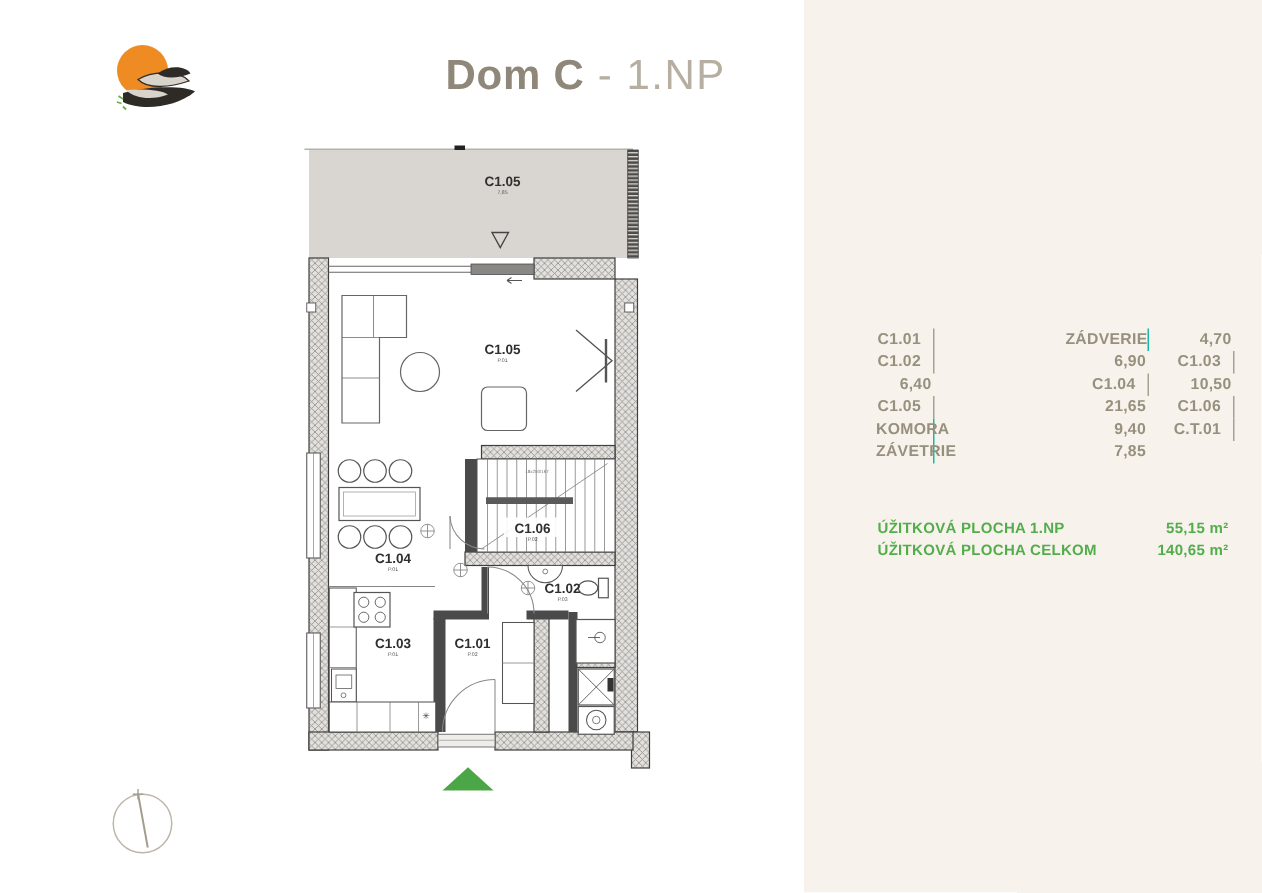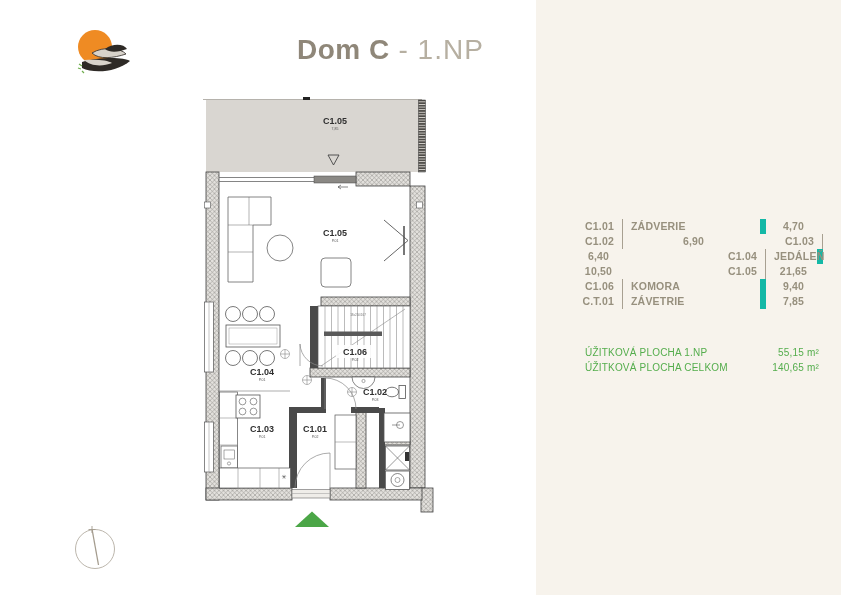--- a/index.html
+++ b/index.html
@@ -10,24 +10,24 @@
   .logo{position:absolute;left:24px;top:26px;width:64px;height:54px;}
   .title{position:absolute;left:249px;top:34px;font-size:28px;white-space:nowrap;}
   .title .main{font-weight:bold;color:#8f8779;letter-spacing:.5px;}
   .title .suffix{font-weight:normal;color:#b6afa1;letter-spacing:1px;}
   .plan-svg{position:absolute;left:150px;top:90px;width:250px;height:445px;}
   .compass-svg{position:absolute;left:10px;top:505px;width:80px;height:80px;}
   .legend{position:absolute;left:528px;top:219px;display:grid;
           grid-template-columns:47px 143px 57px;color:#97907e;
           font-size:10.5px;font-weight:bold;letter-spacing:.2px;}
   .legend .code{text-align:right;padding-right:8px;line-height:15px;border-right:1px solid #a8a091;}
-  .legend .name{padding-left:8px;line-height:15px;border-right:6px solid #14b8a6;}
-  .legend .area{text-align:center;line-height:15px;padding-right:2px;}
+  .legend .name{padding-left:8px;line-height:15px;border-right:1px solid #14b8a6;text-align:right;}
+  .legend .area{text-align:right;line-height:15px;padding-right:2px;}
   .summary{position:absolute;left:537px;top:345px;width:234px;
-           color:#54ad4c;font-size:10px;font-weight:normal;letter-spacing:.2px;}
+           color:#54ad4c;font-size:10px;font-weight:bold;letter-spacing:.2px;}
   .summary .srow{display:flex;justify-content:space-between;line-height:15px;}
   svg text{font-family:"Liberation Sans", sans-serif;}
   .room-code{font-size:9px;font-weight:bold;fill:#2f2f2f;}
   .room-sub{font-size:3.5px;fill:#555;}
   .micro{font-size:3px;fill:#777;}
 </style>
 </head>
 <body>
 
 <div class="page">
@@ -246,21 +246,20 @@
 
   <div class="legend">
     <div class="code">C1.01</div>
     <div class="name">ZÁDVERIE</div>
     <div class="area">4,70</div>
     <div class="code">C1.02</div>
     <div class="area">6,90</div>
     <div class="code">C1.03</div>
     <div class="area">6,40</div>
     <div class="code">C1.04</div>
-    <div class="name">JEDÁLEŇ</div>
     <div class="area">10,50</div>
     <div class="code">C1.05</div>
     <div class="area">21,65</div>
     <div class="code">C1.06</div>
     <div class="name">KOMORA</div>
     <div class="area">9,40</div>
     <div class="code">C.T.01</div>
     <div class="name">ZÁVETRIE</div>
     <div class="area">7,85</div>
   </div>

